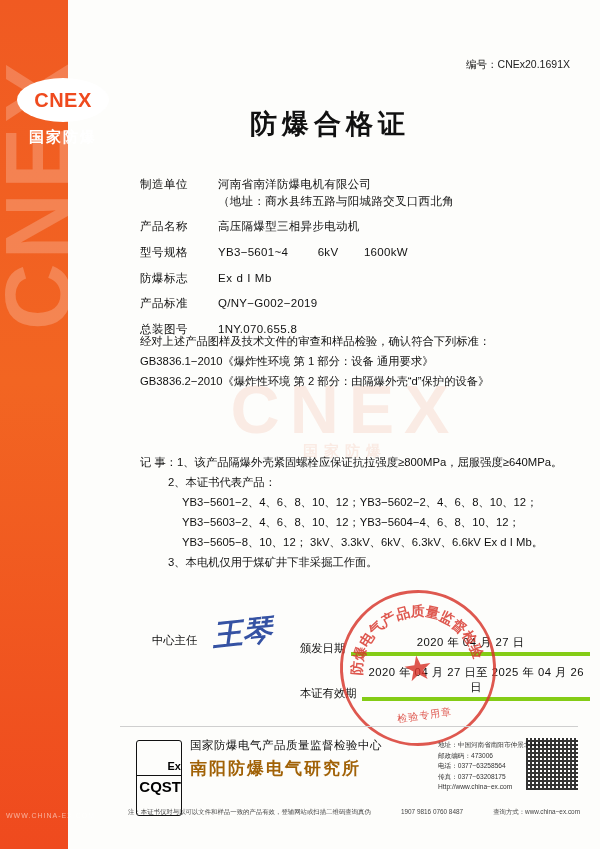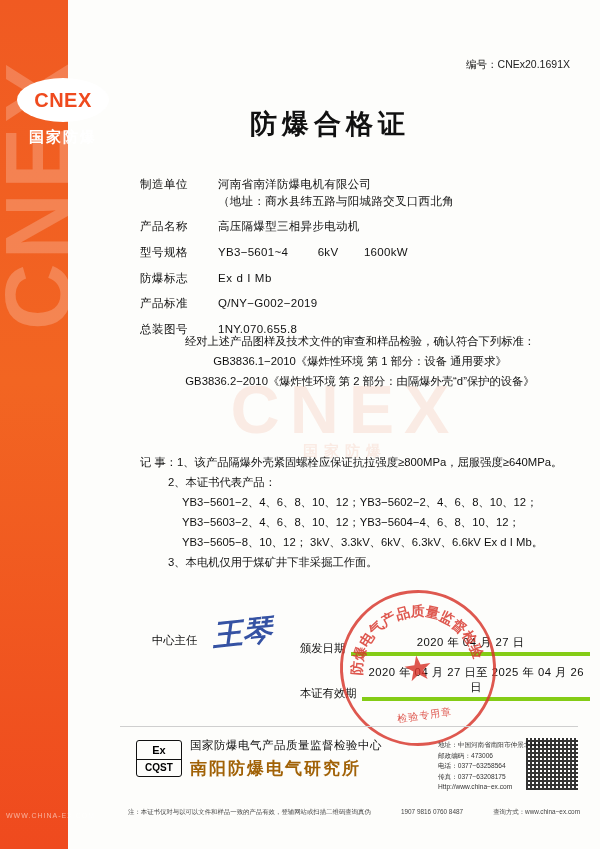--- a/index.html
+++ b/index.html
@@ -81,21 +81,21 @@
   .flabel{width:78px;flex:0 0 78px;letter-spacing:0.5px;color:#111;}
   .fval{flex:1;letter-spacing:0.3px;}
   .fval .sub{display:block;margin-top:0;color:#111;}
   .mono-space{letter-spacing:0.6px;}
   .gapv span{display:inline-block;}
   .gapv .g1{margin-right:26px;}
   .gapv .g2{margin-right:22px;}
   
   .standards{
     position:absolute;left:140px;top:332px;width:440px;
-    font-size:11.3px;color:#111;line-height:1.75;text-align:center;
+    font-size:11.3px;color:#111;line-height:1.75;
   }
   
   .notes{
     position:absolute;left:140px;top:452px;width:440px;
     font-size:11.3px;color:#111;line-height:1.78;
   }
   .notes .ind{display:block;padding-left:28px;}
   .notes .ind2{display:block;padding-left:42px;}
   
   .sig{
@@ -140,25 +140,25 @@
   
   .footer-line{
     position:absolute;left:120px;right:22px;top:726px;height:1px;background:#cfcfcf;
   }
   .footer{
     position:absolute;left:128px;right:20px;top:736px;height:70px;
   }
   .cqst-box{
     position:absolute;left:8px;top:4px;width:44px;
     border:1.6px solid #111;border-radius:3px;
-    text-align:center;font-size:11px;line-height:1.35;padding:2px 0;
+    text-align:right;font-size:11px;line-height:1.35;padding:18px 0;
     font-weight:bold;
   }
   .cqst-box .ex{border-bottom:1.4px solid #111;display:block;padding-bottom:1px;}
-  .cqst-box .cq{display:block;padding-top:1px;font-size:10px;}
+  .cqst-box .cq{display:block;padding-top:1px;font-size:15px;}
   .footer-names{position:absolute;left:62px;top:2px;}
   .fn1{font-size:11.5px;color:#111;letter-spacing:0.5px;}
   .fn2{font-size:17px;font-weight:bold;color:#a16207;letter-spacing:2px;margin-top:4px;}
   .footer-addr{
     position:absolute;left:310px;top:4px;font-size:6.6px;color:#333;line-height:1.6;
   }
   .qr{
     position:absolute;right:2px;top:2px;width:52px;height:52px;
     background:
       repeating-linear-gradient(0deg,#111 0 2px,transparent 2px 4px),

